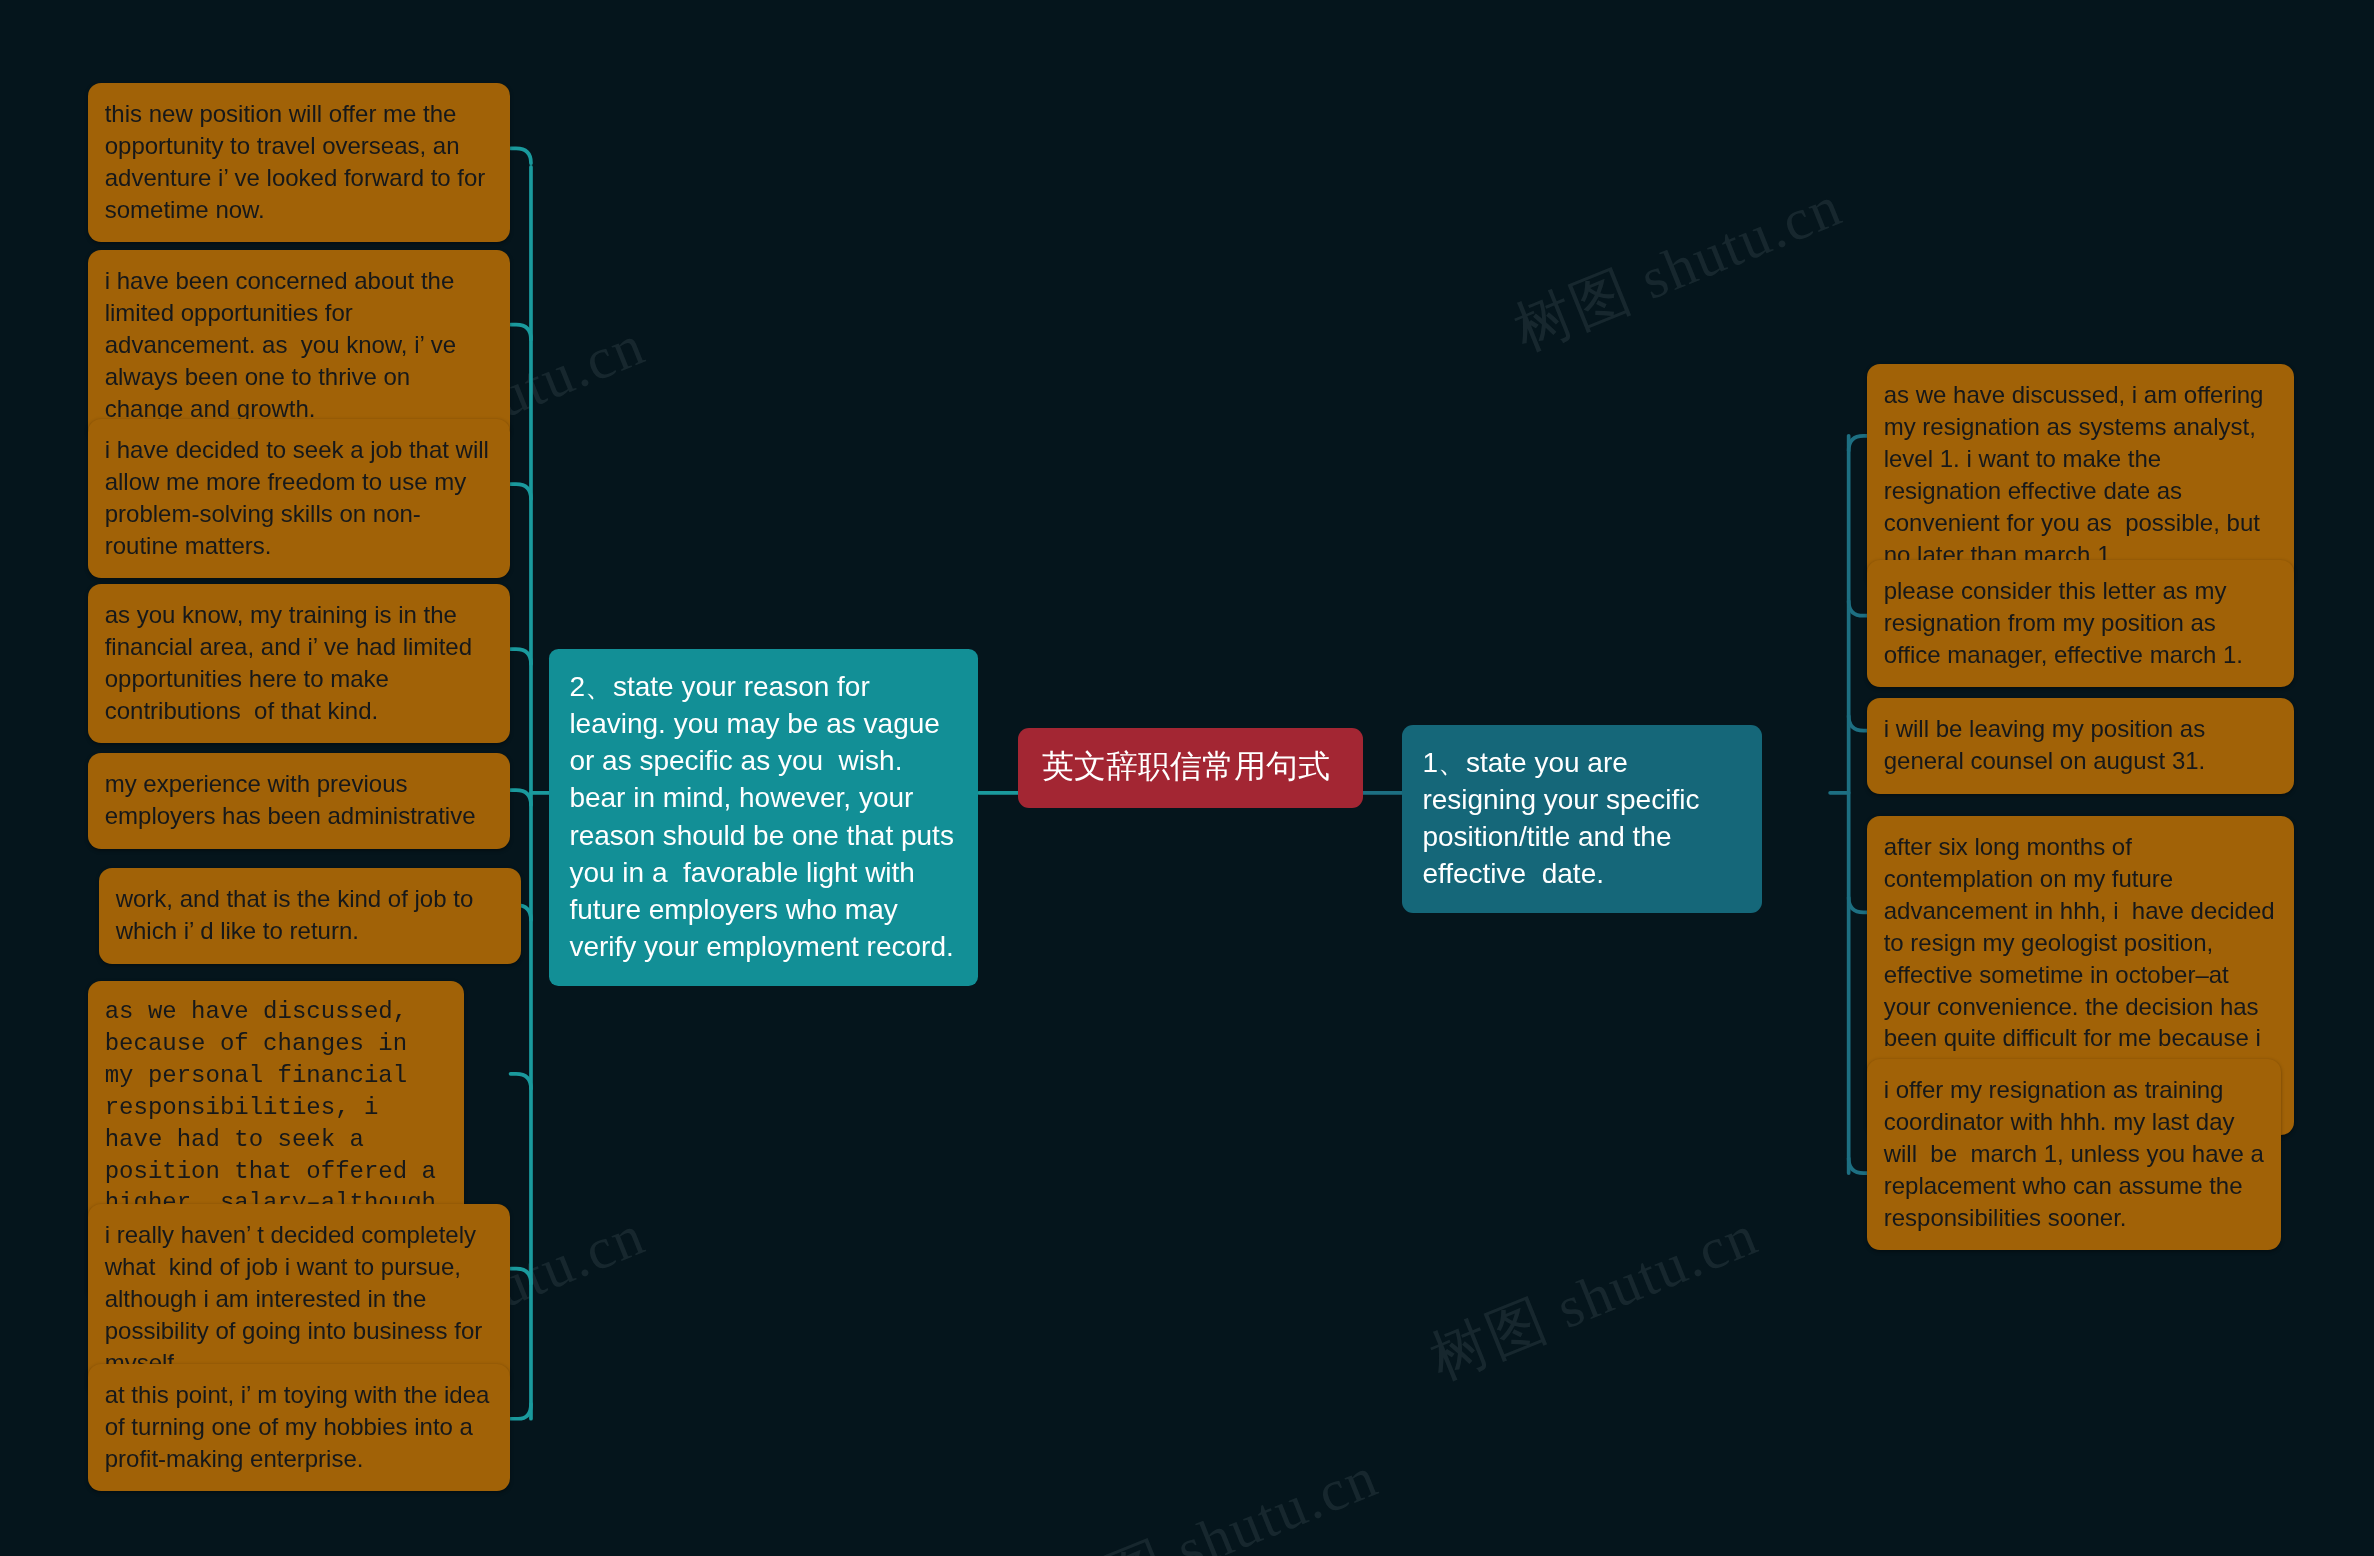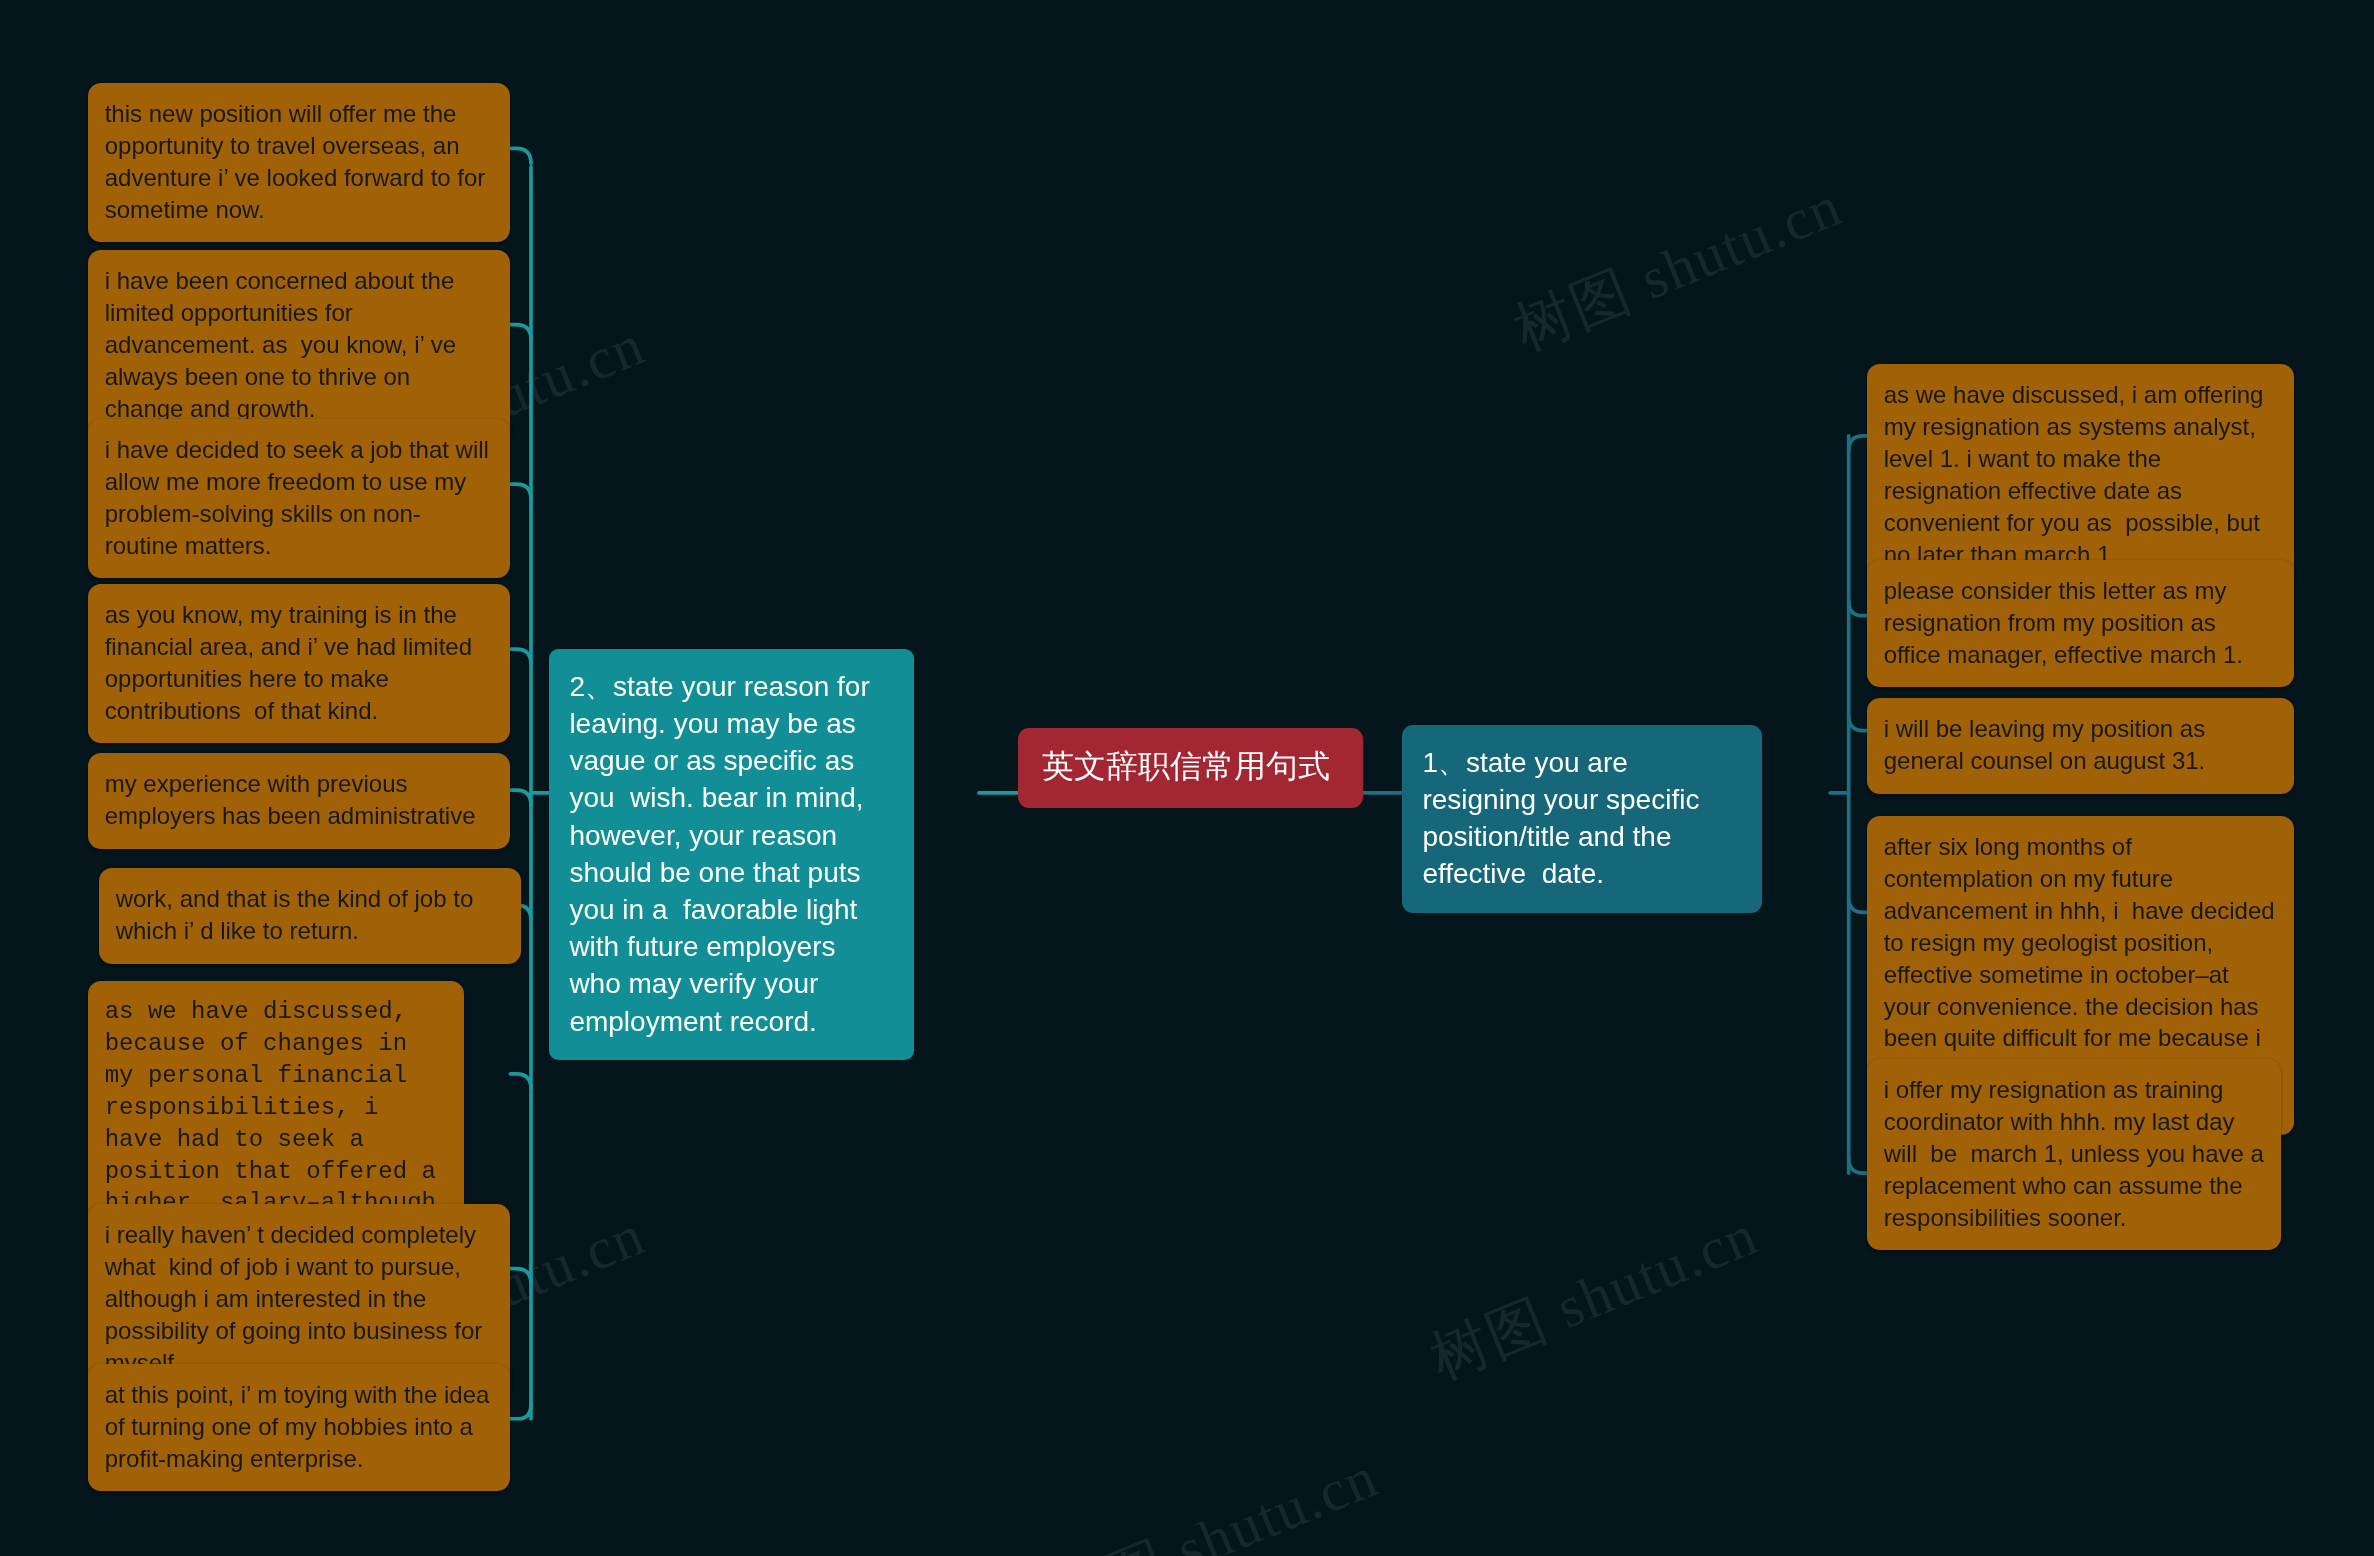--- a/index.html
+++ b/index.html
@@ -120,21 +120,21 @@
       <path d="M1993 486 Q1993 470 2009 470 L2015 470"></path>
       <path d="M1993 648 Q1993 664 2009 664 L2015 664"></path>
       <path d="M1993 772 Q1993 788 2009 788 L2015 788"></path>
       <path d="M1993 968 Q1993 984 2009 984 L2015 984"></path>
       <path d="M1993 1249 Q1993 1265 2009 1265 L2015 1265"></path>
     </g>
   </svg>
 
   <div class="node root" style="left:1018px; top:728px; width:345px;">英文辞职信常用句式</div>
 
-  <div class="node branch-left" style="left:549px; top:649px; width:365px;">2、state your reason for leaving. you may be as vague or as specific as you  wish. bear in mind, however, your reason should be one that puts you in a  favorable light with future employers who may verify your employment record.</div>
+  <div class="node branch-left" style="left:549px; top:649px; width:429px;">2、state your reason for leaving. you may be as vague or as specific as you  wish. bear in mind, however, your reason should be one that puts you in a  favorable light with future employers who may verify your employment record.</div>
 
   <div class="node branch-right" style="left:1402px; top:725px; width:360px;">1、state you are resigning your specific position/title and the effective  date.</div>
 
   <div class="node leaf" style="left:88px; top:83px; width:422px;">this new position will offer me the opportunity to travel overseas, an adventure i’ ve looked forward to for sometime now.</div>
 
   <div class="node leaf" style="left:88px; top:250px; width:422px;">i have been concerned about the limited opportunities for advancement. as  you know, i’ ve always been one to thrive on change and growth.</div>
 
   <div class="node leaf" style="left:88px; top:419px; width:422px;">i have decided to seek a job that will allow me more freedom to use my problem-solving skills on non-routine matters.</div>
 
   <div class="node leaf" style="left:88px; top:584px; width:422px;">as you know, my training is in the financial area, and i’ ve had limited opportunities here to make contributions  of that kind.</div>

